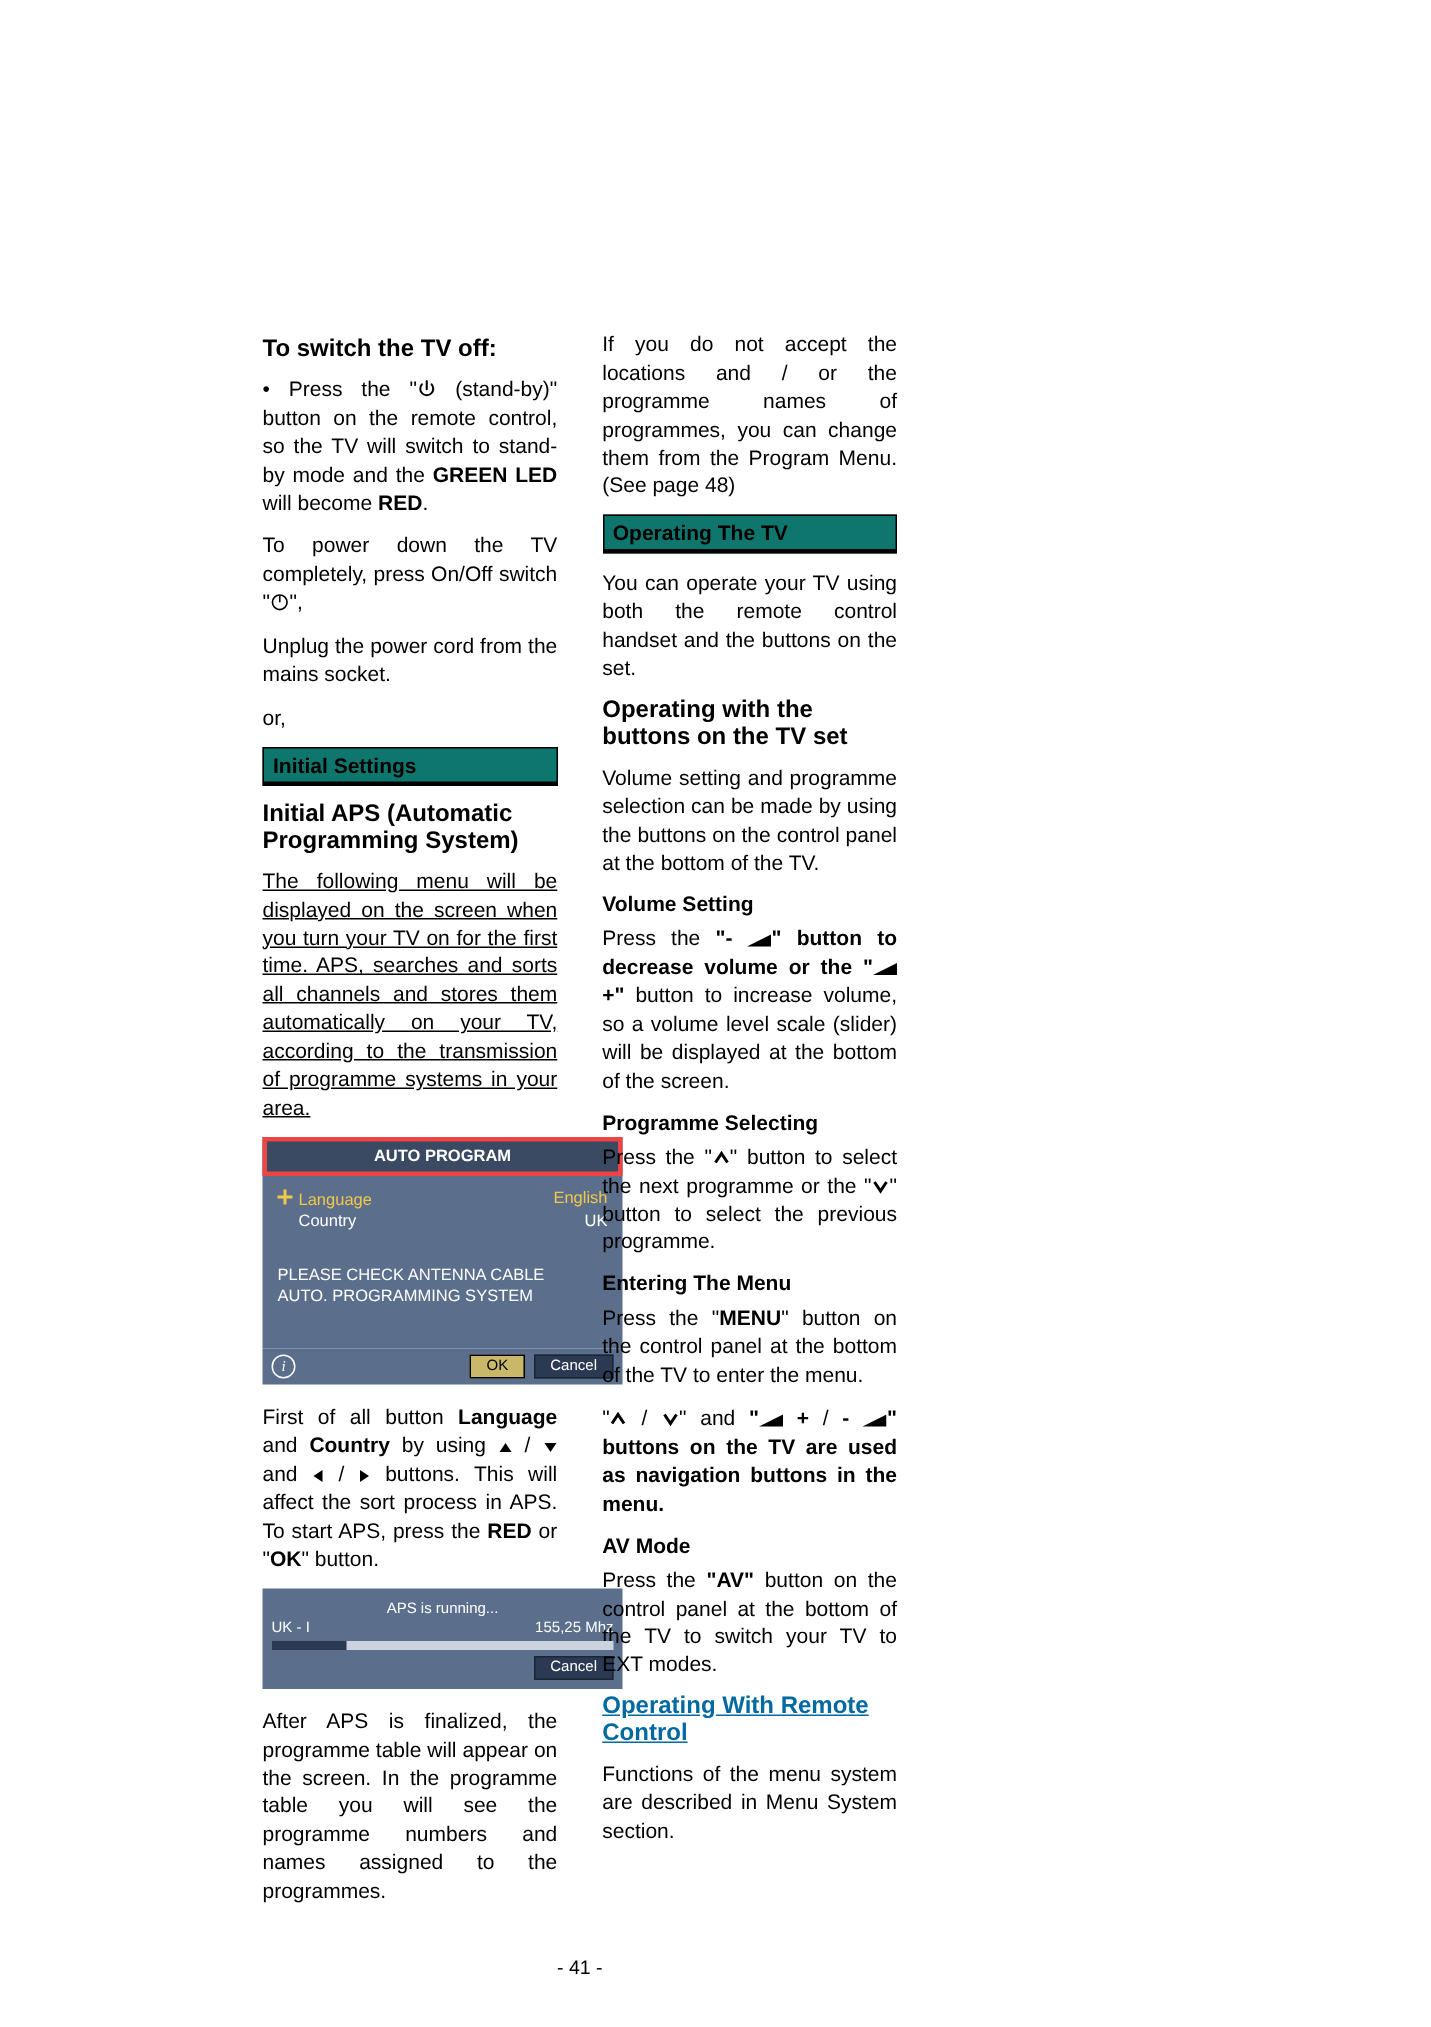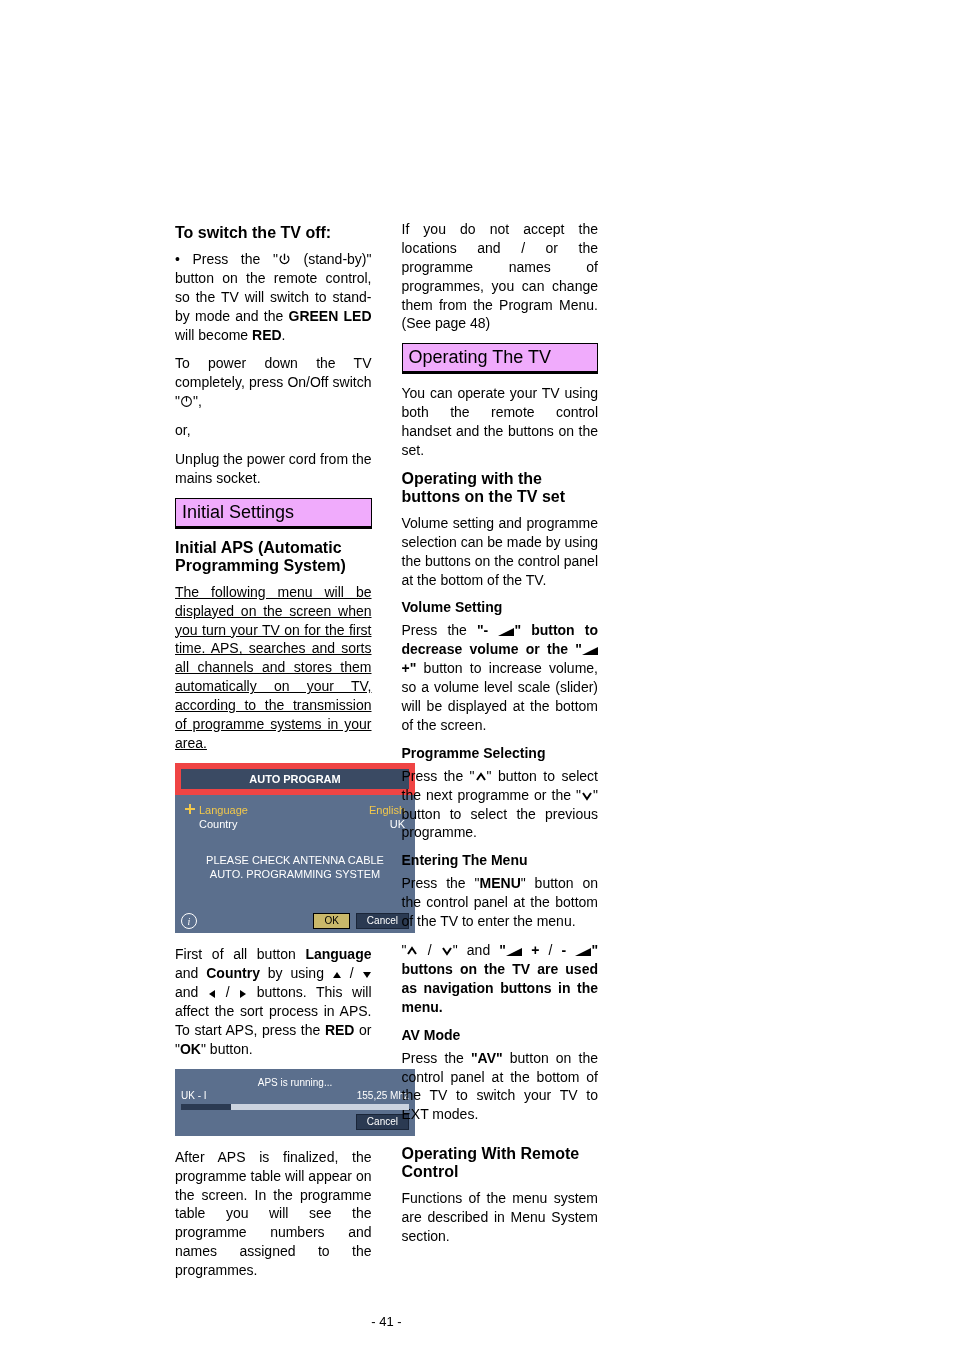--- a/index.html
+++ b/index.html
@@ -26,73 +26,74 @@
   p {
     margin: 0 0 10px 0;
     font-size: 14px;
     line-height: 1.35;
     text-align: justify;
   }
   .h-section-bar {
     border: 1px solid #000;
     border-bottom-width: 3px;
     padding: 3px 6px;
-    font-weight: normal;
-    font-size: 18px;
+    font-weight: bold;
+    font-size: 14px;
     margin: 10px 0 10px 0;
-    background: #f0abfc;
+    background: #0f766e;
   }
   .h-bold-large {
     font-weight: bold;
     font-size: 16px;
     margin: 4px 0 8px 0;
   }
   .h-bold-red {
     font-weight: bold;
     font-size: 16px;
-    margin: 21px 0 8px 0;
-    color: #000000;
+    margin: 10px 0 8px 0;
+    color: #0369a1;
+    text-decoration: underline;
   }
   .h-bold-small {
     font-weight: bold;
     font-size: 14px;
     margin: 8px 0 6px 0;
   }
   .bold { font-weight: bold; }
   .spaced { letter-spacing: 2px; }
 
   
   .ap-box {
     width: 240px;
     margin: 8px auto 12px auto;
     font-size: 11px;
     color: #fff;
   }
   .ap-title {
     background: #3a4a63;
-    border: 6px solid #ef4444;
+    border: 3px solid #ef4444;
     text-align: center;
     font-weight: bold;
     padding: 4px 0;
   }
   .ap-body {
     background: #5b6f8d;
     padding: 8px 10px 6px 10px;
   }
   .ap-row { display: flex; justify-content: space-between; align-items: center; padding: 1px 0; }
   .ap-cursor {
     width: 10px; height: 10px; position: relative; display:inline-block; margin-right:4px;
   }
   .ap-cursor::before, .ap-cursor::after {
     content:""; position:absolute; background:#f2c84b;
   }
   .ap-cursor::before { left:4px; top:0; width:2px; height:10px; }
   .ap-cursor::after { left:0; top:4px; width:10px; height:2px; }
   .ap-yellow { color: #f2c84b; }
-  .ap-center { text-align: center; margin-top: 22px; line-height: 1.3; }
+  .ap-center { text-align: left; margin-top: 22px; line-height: 1.3; }
   .ap-footer {
     background: #5b6f8d;
     padding: 4px 6px;
     display: flex;
     align-items: center;
     justify-content: space-between;
     gap: 6px;
   }
   .info-icon {
     width: 14px; height: 14px; border: 1.5px solid #fff; border-radius: 50%;
@@ -144,22 +145,22 @@
           </svg><span> (stand-by)" button on the remote control, so the TV will switch to stand-by mode and the </span><span class="bold">GREEN LED</span><span> will become </span><span class="bold">RED</span><span>.</span>
       </p>
 
       <p>
         <span>To power down the TV completely, press On/Off switch "</span><svg class="ico" width="13" height="13" viewBox="0 0 24 24">
             <circle cx="12" cy="12" r="9" stroke="#000" stroke-width="2" fill="none"></circle>
             <line x1="12" y1="4" x2="12" y2="12" stroke="#000" stroke-width="2"></line>
           </svg><span>",</span>
       </p>
 
+      <p>Unplug the power cord from the mains socket.</p>
       <p>or,</p>
-      <p>Unplug the power cord from the mains socket.</p>
 
       <div class="h-section-bar">Initial Settings</div>
 
       <div class="h-bold-large">Initial APS (Automatic Programming System)</div>
 
       <p class="spaced" style="letter-spacing:0;text-decoration:underline;">The following menu will be displayed on the screen when you turn your TV on for the first time. APS, searches and sorts all channels and stores them automatically on your TV, according to the transmission of programme systems in your area.</p>
 
       <div class="ap-box">
         <div class="ap-title">AUTO PROGRAM</div>
         <div class="ap-body">

